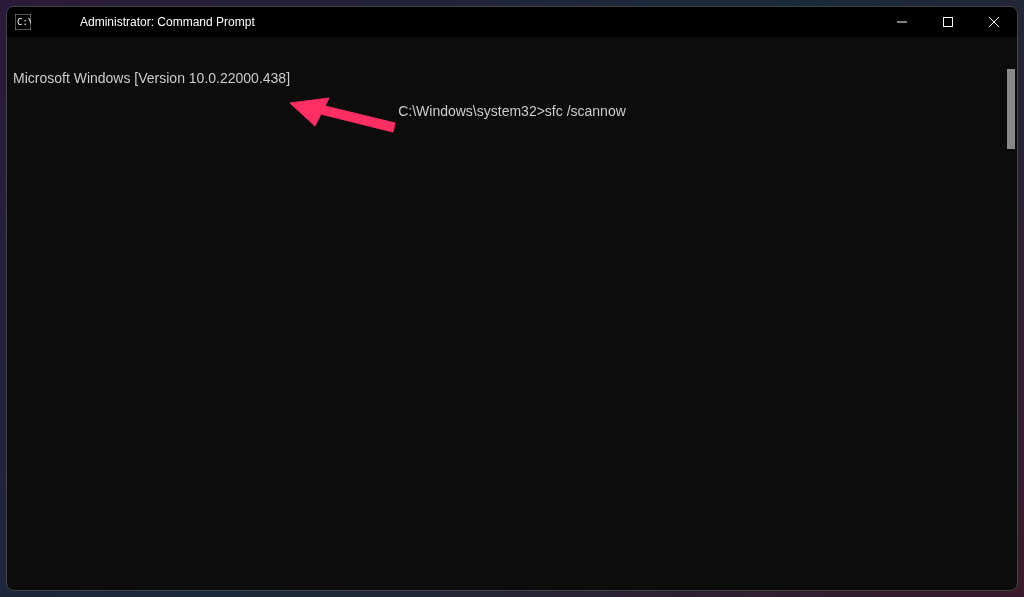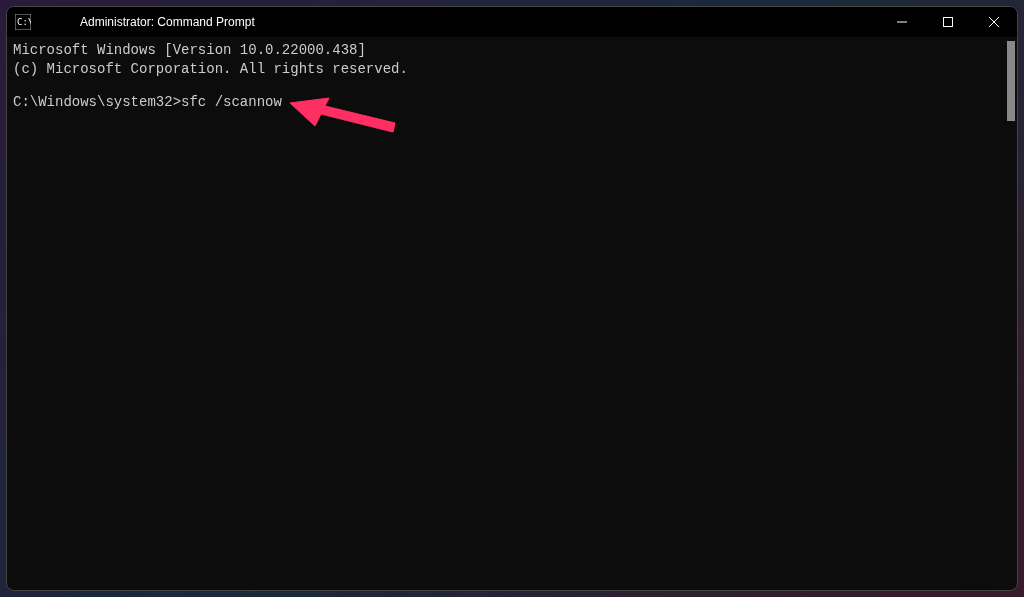--- a/index.html
+++ b/index.html
@@ -68,29 +68,31 @@
       color: #ffffff;
       font-family: 'Segoe UI', sans-serif;
       cursor: pointer;
     }
     .terminal-content {
       flex: 1;
       padding: 4px 6px;
       color: #cccccc;
       font-size: 14px;
       line-height: 1.35;
-      font-family: Liberation Mono, monospace;
+      font-family: Liberation Sans, sans-serif;
       position: relative;
       overflow: hidden;
+      margin-top: 28px;
     }
     .terminal-line {
       white-space: pre;
     }
     .prompt-line {
       margin-top: 14px;
+      text-align: center;
     }
     .scrollbar {
       position: absolute;
       right: 2px;
       top: 4px;
       width: 8px;
       height: 80px;
       background: #888;
       border-radius: 0;
     }
@@ -131,21 +133,20 @@
       <div class="window-control close">
         <svg width="10" height="10" viewBox="0 0 10 10">
           <line x1="0" y1="0" x2="10" y2="10" stroke="#fff" stroke-width="1"></line>
           <line x1="10" y1="0" x2="0" y2="10" stroke="#fff" stroke-width="1"></line>
         </svg>
       </div>
     </div>
   </div>
   <div class="terminal-content">
     <div class="terminal-line">Microsoft Windows [Version 10.0.22000.438]</div>
-    <div class="terminal-line">(c) Microsoft Corporation. All rights reserved.</div>
     <div class="terminal-line prompt-line"><span>C:\Windows\system32&gt;</span><span>sfc /scannow</span></div>
     <div class="scrollbar"></div>
   </div>
 </div>
 
 <div class="arrow-annotation">
   <svg viewBox="0 0 120 50">
     <defs>
       <filter id="shadow" x="-20%" y="-20%" width="140%" height="140%">
         <feDropShadow dx="1" dy="1" stdDeviation="1" flood-color="#000" flood-opacity="0.4"></feDropShadow>

